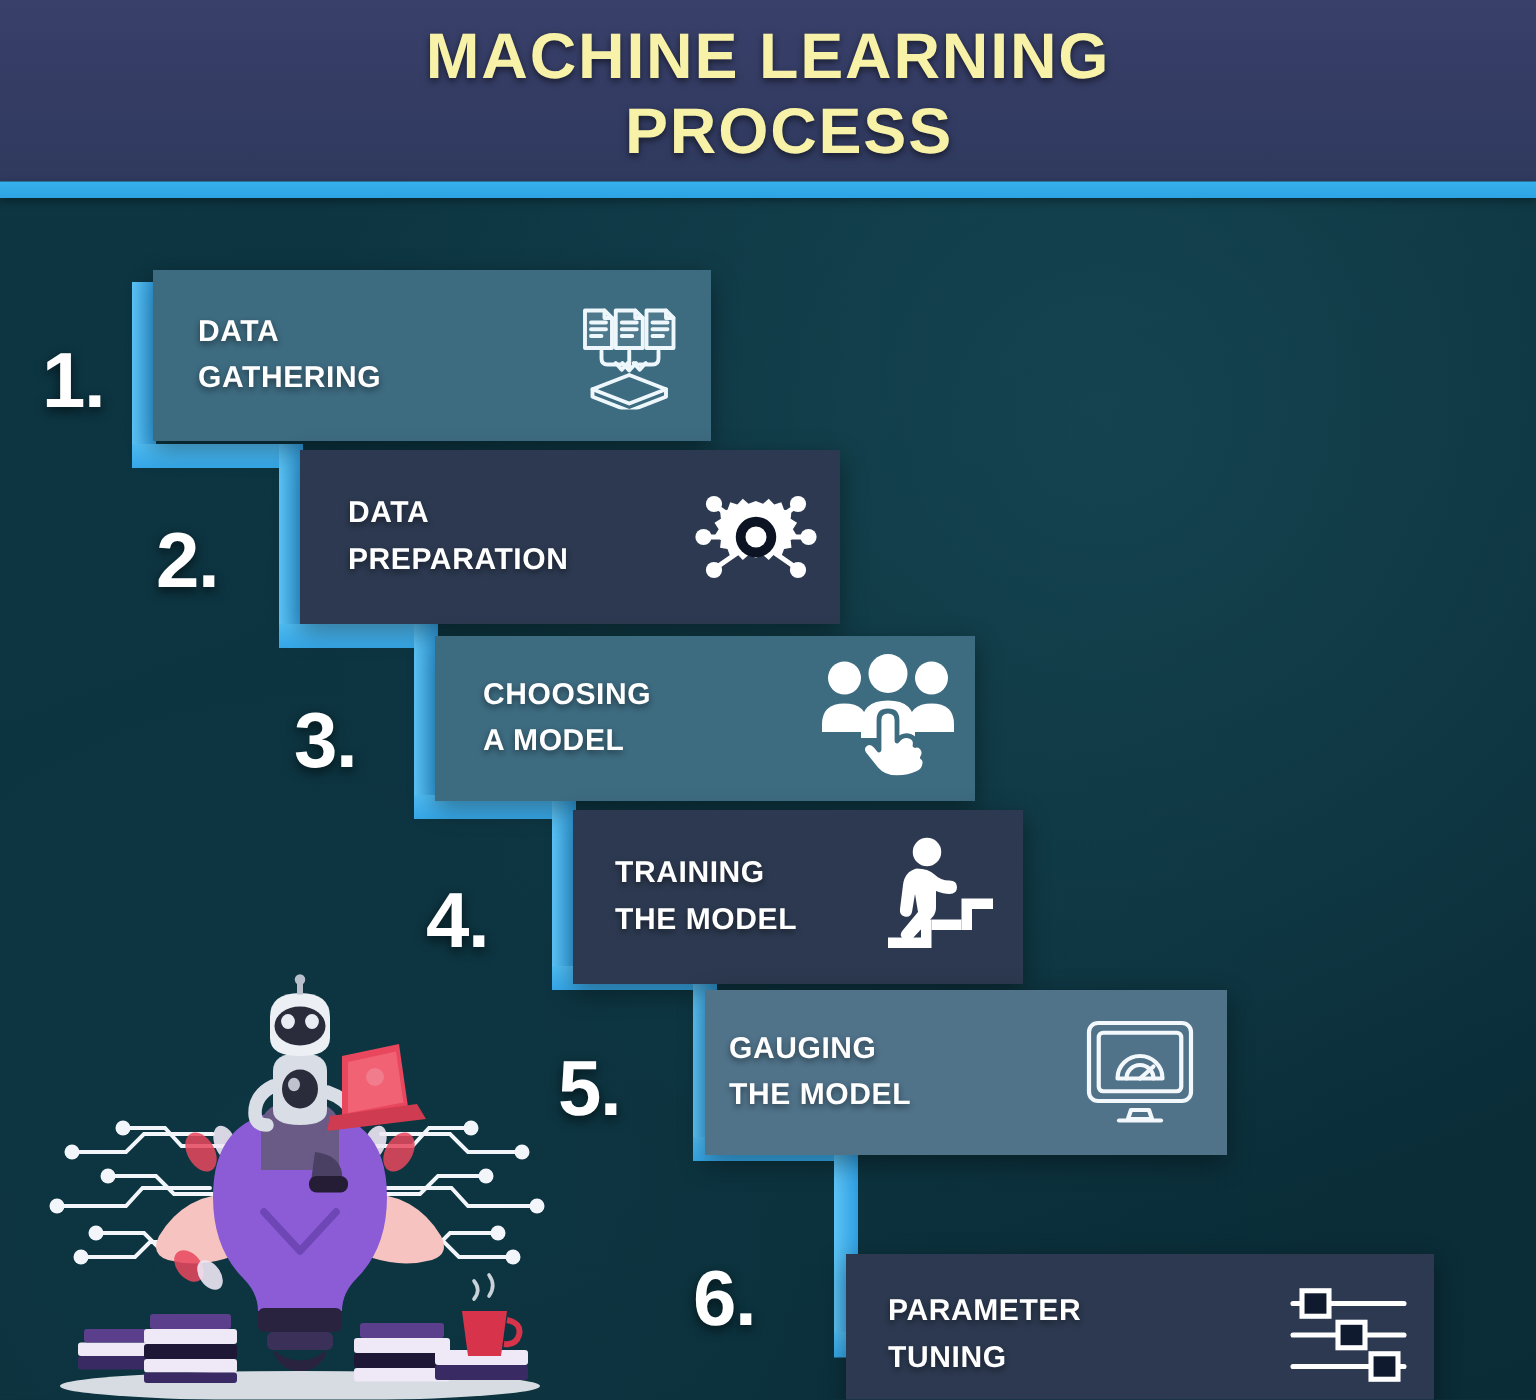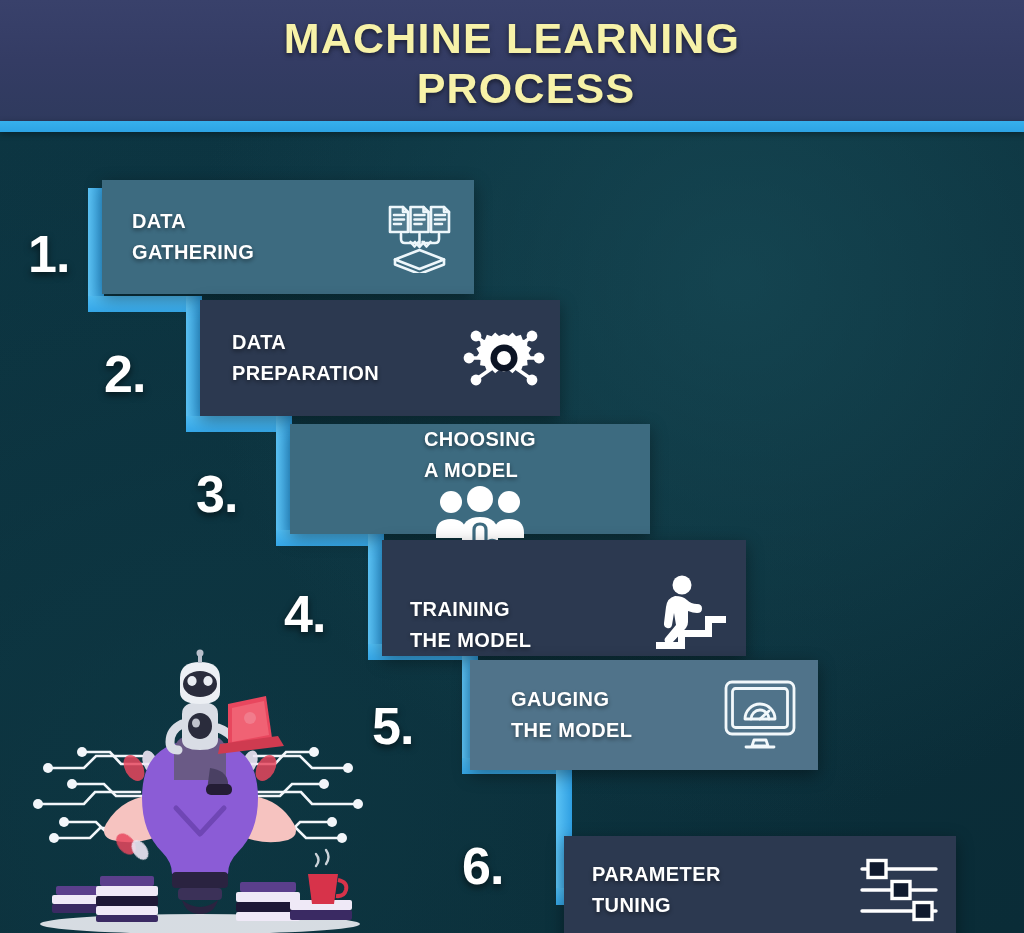--- a/index.html
+++ b/index.html
@@ -150,21 +150,21 @@
           <path d="M42 12
                    l5.2 2.0 l4.1 -3.6 l3.9 4.0 l5.1 -1.6 l2.0 5.4 l5.3 .9 l-.6 5.6 l4.6 2.8 l-3.0 4.8 l3.0 4.8 l-4.6 2.8 l.6 5.6 l-5.3 .9 l-2.0 5.4 l-5.1 -1.6 l-3.9 4.0 l-4.1 -3.6 l-5.2 2.0 l-5.2 -2.0 l-4.1 3.6 l-3.9 -4.0 l-5.1 1.6 l-2.0 -5.4 l-5.3 -.9 l.6 -5.6 l-4.6 -2.8 l3.0 -4.8 l-3.0 -4.8 l4.6 -2.8 l-.6 -5.6 l5.3 -.9 l2.0 -5.4 l5.1 1.6 l3.9 -4.0 l4.1 3.6 Z" transform="translate(0,0) scale(0.93) translate(3,2)"></path>
         </g>
         <circle cx="42" cy="37" r="13.5" fill="#0c1424"></circle>
         <circle cx="42" cy="37" r="7" fill="#ffffff"></circle>
       </svg>
     </div>
   </div>
 
   <div class="stepnum" style="left:196px;top:468px;">3.</div>
-  <div class="card" style="left:290px;top:424px;width:360px;height:110px;background:#3d6b80;padding:0 12px 0 32px;flex-direction:column;">
+  <div class="card" style="left:290px;top:424px;width:360px;height:110px;background:#3d6b80;padding:0 12px 0 32px;">
     <div class="label" style="flex:1;">CHOOSING
 A MODEL</div>
     <div class="icon">
       <svg width="92" height="86" viewBox="0 0 92 86">
         <g fill="#ffffff">
           <circle cx="17" cy="16" r="11"></circle>
           <path d="M2 47 q0 -14 15 -14 q15 0 15 14 v5 H2 Z"></path>
           <circle cx="75" cy="16" r="11"></circle>
           <path d="M60 47 q0 -14 15 -14 q15 0 15 14 v5 H60 Z"></path>
           <circle cx="46" cy="13" r="13"></circle>
@@ -176,41 +176,41 @@
                    q3 -1 5 2 q2 3 0 6
                    q2 1 1.5 4.5 q-.6 4 -4.5 6
                    q-6 3 -14 3 q-9 0 -14 -6 l-8 -10
                    q-2.5 -4 1 -6.5 q3.5 -2.5 7 1.5 l2 2.5 Z"></path>
         </g>
       </svg>
     </div>
   </div>
 
   <div class="stepnum" style="left:284px;top:588px;">4.</div>
-  <div class="card" style="left:382px;top:540px;width:364px;height:116px;background:#2c3950;padding:0 16px 0 28px;align-items:flex-end;">
+  <div class="card" style="left:382px;top:540px;width:300px;height:116px;background:#2c3950;padding:0 16px 0 28px;">
     <div class="label" style="flex:1;">TRAINING
 THE MODEL</div>
     <div class="icon">
       <svg width="88" height="82" viewBox="0 0 88 82">
         <g fill="#ffffff">
           <circle cx="40" cy="11" r="9.5"></circle>
           <path d="M33 22 q-8 2 -9 11 l-2 16 q-.5 4 3 5 q4 1 5 -3 l2 -12 l2 12 l-10 12 q-3 3 0 6 q3 3 6 0 l14 -15 q2 -2.5 2 -6 l0 -11 q5 2 9 2 q5 0 5 -4.5 q0 -4.5 -5 -4.5 q-6 0 -10 -4 q-4 -4 -12 -4 Z"></path>
           <path d="M18 55 l0 0"></path>
           <rect x="14" y="68" width="22" height="7"></rect>
           <rect x="36" y="56" width="7" height="19"></rect>
           <rect x="43" y="56" width="20" height="7"></rect>
           <rect x="63" y="42" width="7" height="21"></rect>
           <rect x="70" y="42" width="14" height="7"></rect>
         </g>
       </svg>
     </div>
   </div>
 
   <div class="stepnum" style="left:372px;top:700px;">5.</div>
-  <div class="card" style="left:470px;top:660px;width:348px;height:110px;background:#50738a;padding:0 20px 0 41px;">
+  <div class="card" style="left:470px;top:660px;width:348px;height:110px;background:#50738a;padding:0 20px 0 16px;">
     <div class="label" style="flex:1;">GAUGING
 THE MODEL</div>
     <div class="icon">
       <svg width="76" height="74" viewBox="0 0 76 74">
         <g fill="none" stroke="#f2f8fb" stroke-width="2.8" stroke-linejoin="round" stroke-linecap="round">
           <rect x="4" y="4" width="68" height="52" rx="6"></rect>
           <rect x="10.5" y="10.5" width="55" height="39" rx="3"></rect>
           <path d="M23 41 a15 15 0 0 1 30 0 Z"></path>
           <path d="M29 41 a9 9 0 0 1 18 0"></path>
           <path d="M38 41 L47 33"></path>

